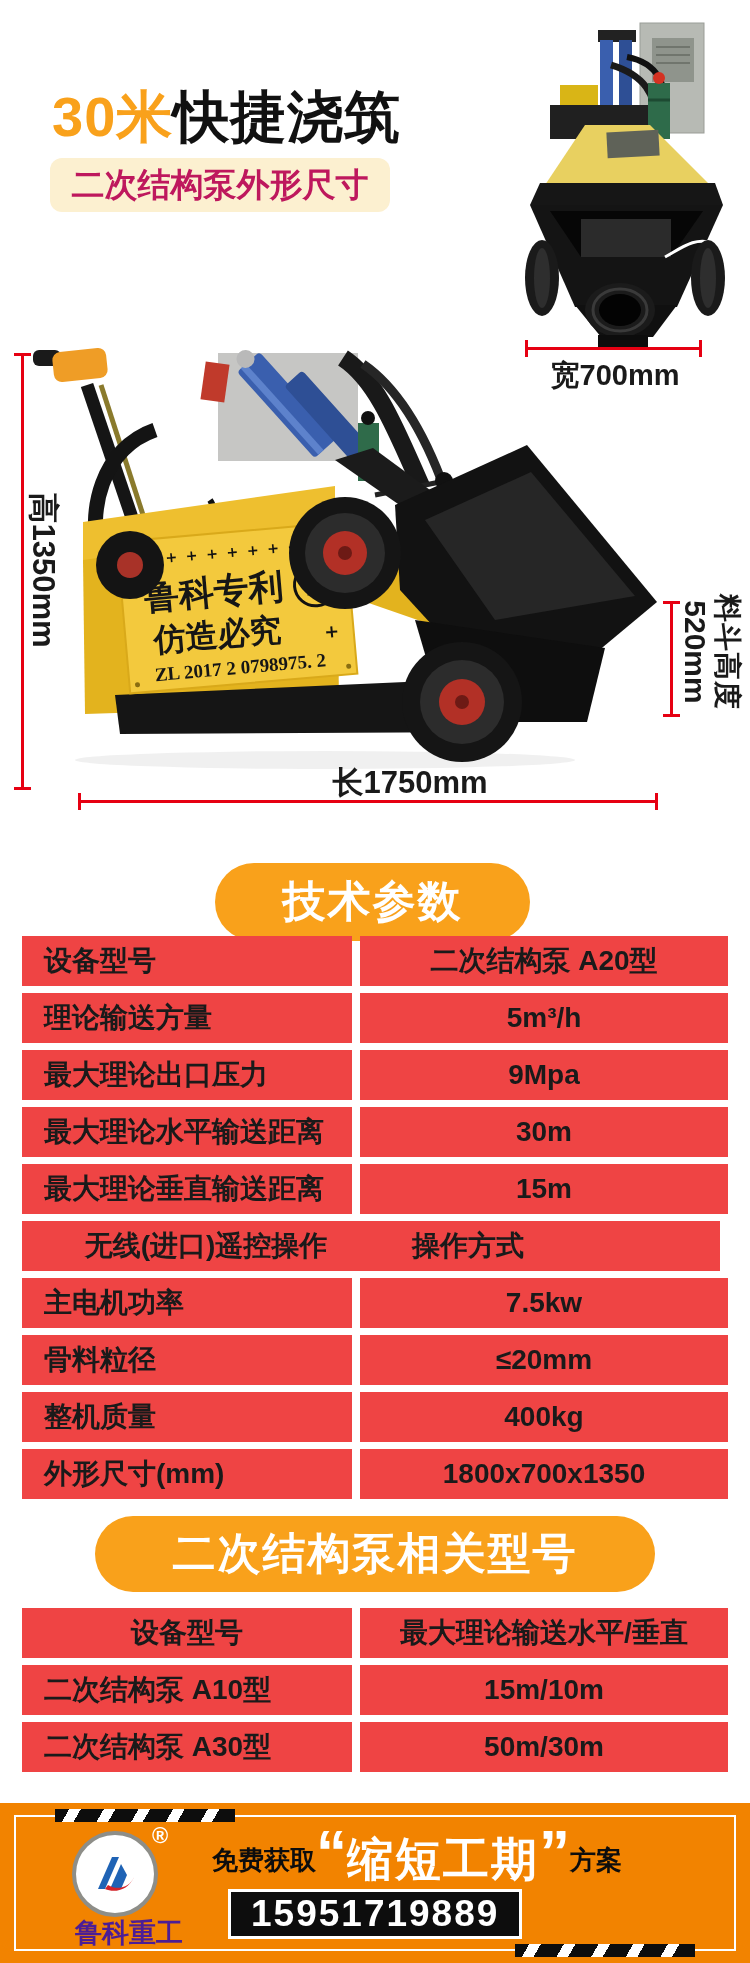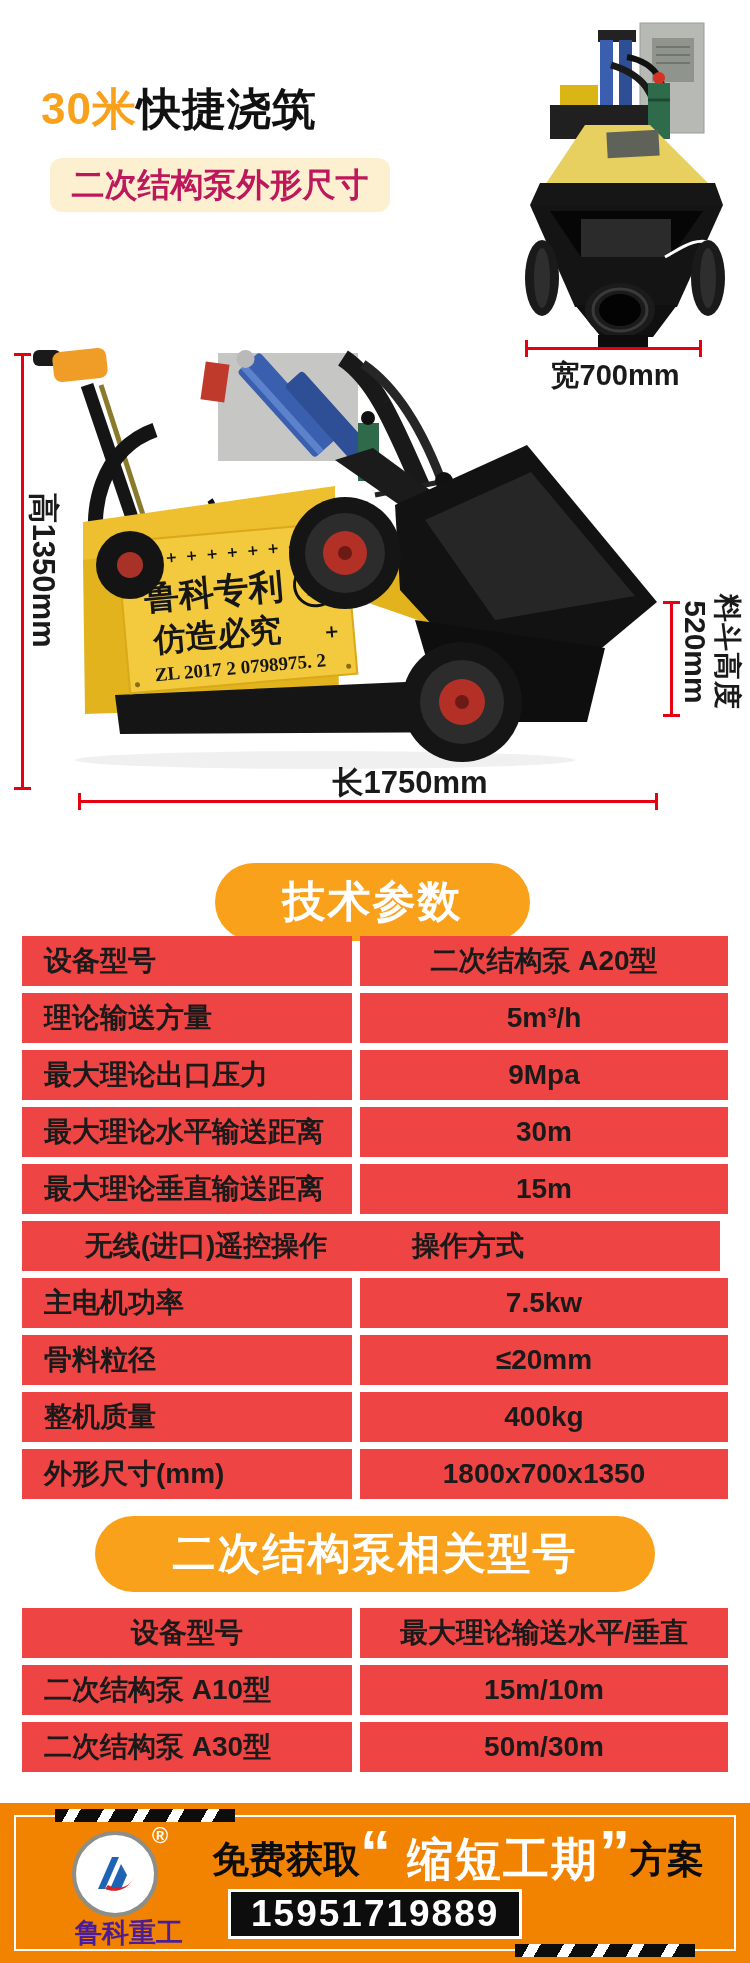--- a/index.html
+++ b/index.html
@@ -1,20 +1,20 @@
 <!DOCTYPE html>
 <html><head>
 <meta charset="utf-8">
 <style>
   html,body{margin:0;padding:0;background:#fff;}
   .page{position:relative;width:750px;height:1963px;background:#ffffff;overflow:hidden;
         font-family:"Liberation Sans",sans-serif;color:#111;}
 
   
-  .title{position:absolute;left:41px;top:80px;font-size:44px;font-weight:800;letter-spacing:1px;color:#111;}
+  .title{position:absolute;left:52px;top:80px;font-size:56px;font-weight:800;letter-spacing:1px;color:#111;}
   .title .hl{color:#F9A11B;}
   .badge{position:absolute;left:50px;top:158px;width:340px;height:54px;background:#FCF0D0;
          border-radius:12px;display:flex;align-items:center;justify-content:center;
          font-size:33px;font-weight:700;color:#be185d;}
 
   
   .dim{position:absolute;background:#E60012;}
   .vline{width:3px;}
   .vline::before,.vline::after{content:"";position:absolute;left:-7px;width:17px;height:3px;background:#E60012;}
   .vline::before{top:0;} .vline::after{bottom:0;}
@@ -59,22 +59,22 @@
   .footer-frame{position:absolute;left:14px;top:12px;right:14px;bottom:12px;border:2px solid #fff;}
   .hazard{position:absolute;height:13px;width:180px;
           background:repeating-linear-gradient(-60deg,#0d0d0d 0 20px,#ffffff 20px 30px);}
   #hazard-top{left:55px;top:6px;} #hazard-bottom{left:515px;bottom:6px;}
   .logo-circle{position:absolute;left:72px;top:28px;width:78px;height:78px;border-radius:50%;
                background:#fff;border:4px solid #8e8e88;display:flex;align-items:center;justify-content:center;}
   .logo-reg{position:absolute;left:152px;top:20px;color:#fff;font-size:22px;font-weight:700;}
   .brand{position:absolute;left:48px;top:112px;width:135px;text-align:right;color:#4c1d95;
          font-family:Liberation Sans, sans-serif;font-size:27px;font-weight:700;}
   .pitch{position:absolute;left:212px;top:26px;display:flex;align-items:center;white-space:nowrap;}
-  .pitch .black{color:#0d0d0d;font-size:37px;font-weight:800;}
-  .pitch .white{color:#fff;font-size:46px;font-weight:800;letter-spacing:2px;margin-left:16px;}
+  .pitch .black{color:#0d0d0d;font-size:26px;font-weight:800;}
+  .pitch .white{color:#fff;font-size:46px;font-weight:800;letter-spacing:2px;}
   .pitch .quo{color:#fff;font-size:62px;font-weight:800;line-height:0;position:relative;top:-8px;}
   .cta{position:absolute;left:228px;top:86px;display:flex;height:50px;}
   .cta-label{background:#0d0d0d;color:#fff;font-size:29px;font-weight:700;display:flex;
              align-items:center;justify-content:center;padding:0 26px;letter-spacing:2px;}
   .cta-phone{background:#0d0d0d;border:3px solid #fff;color:#fff;font-size:37px;font-weight:700;
              display:flex;align-items:center;justify-content:center;padding:0 20px;letter-spacing:2px;}
 </style>
 </head>
 <body>
 

